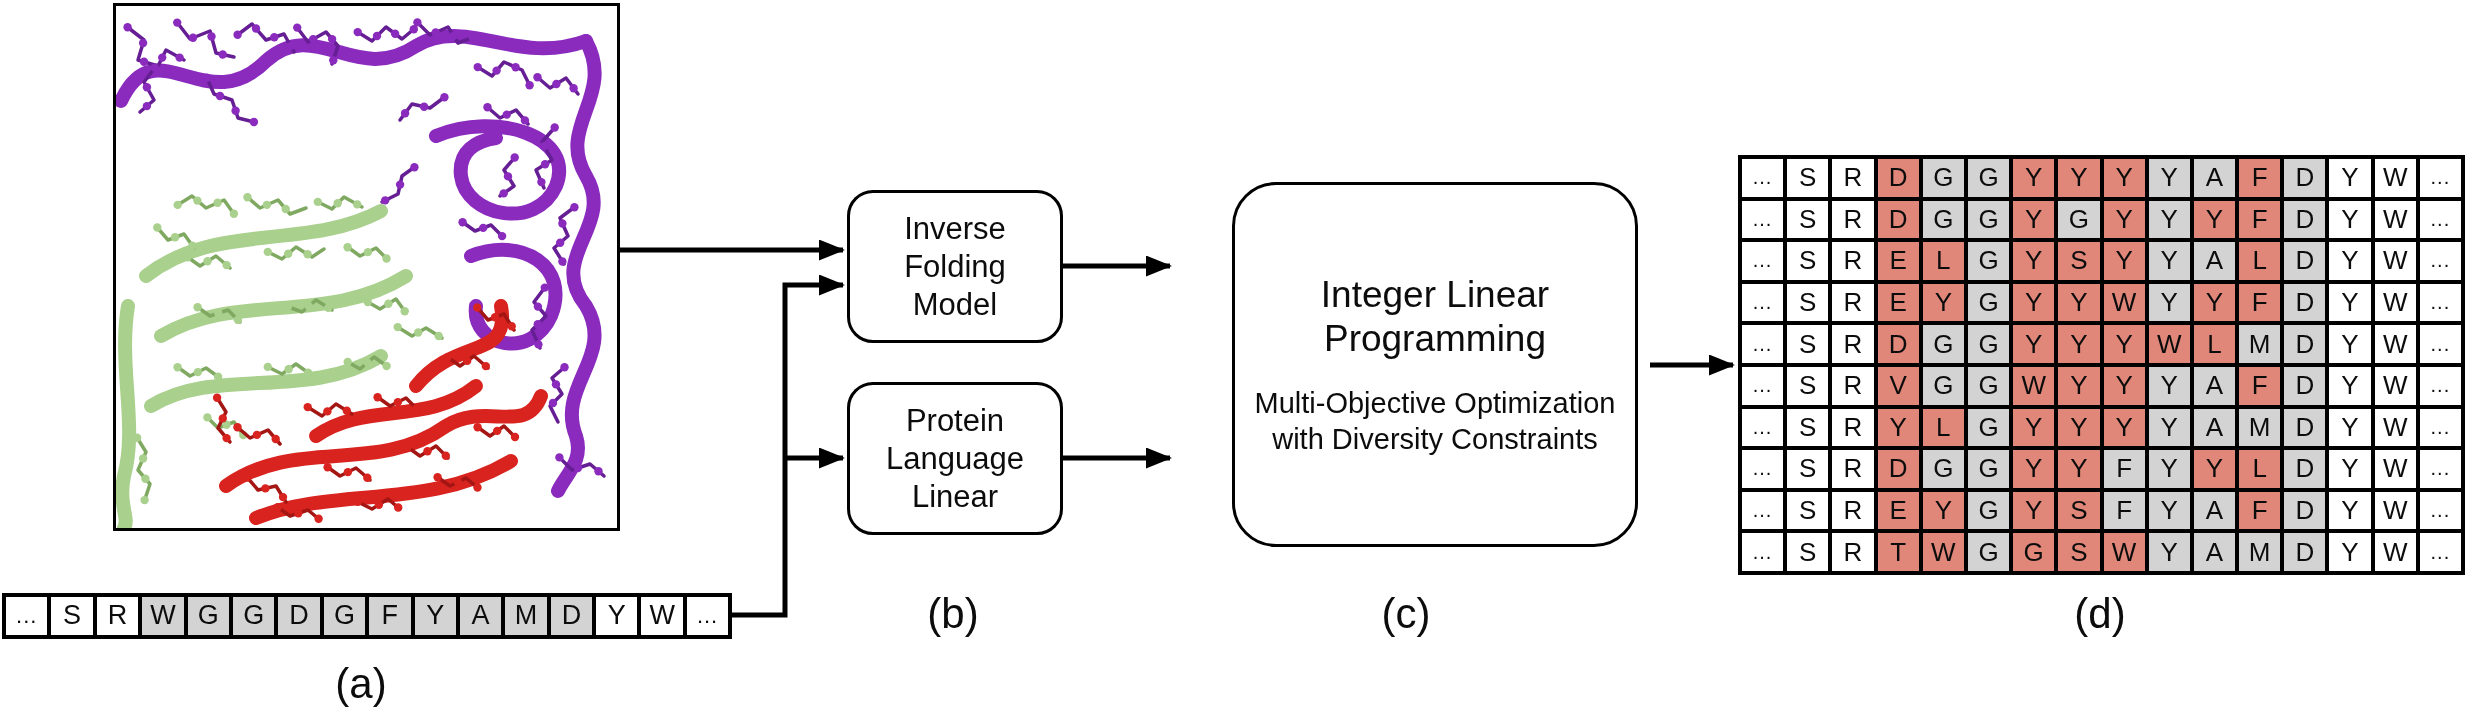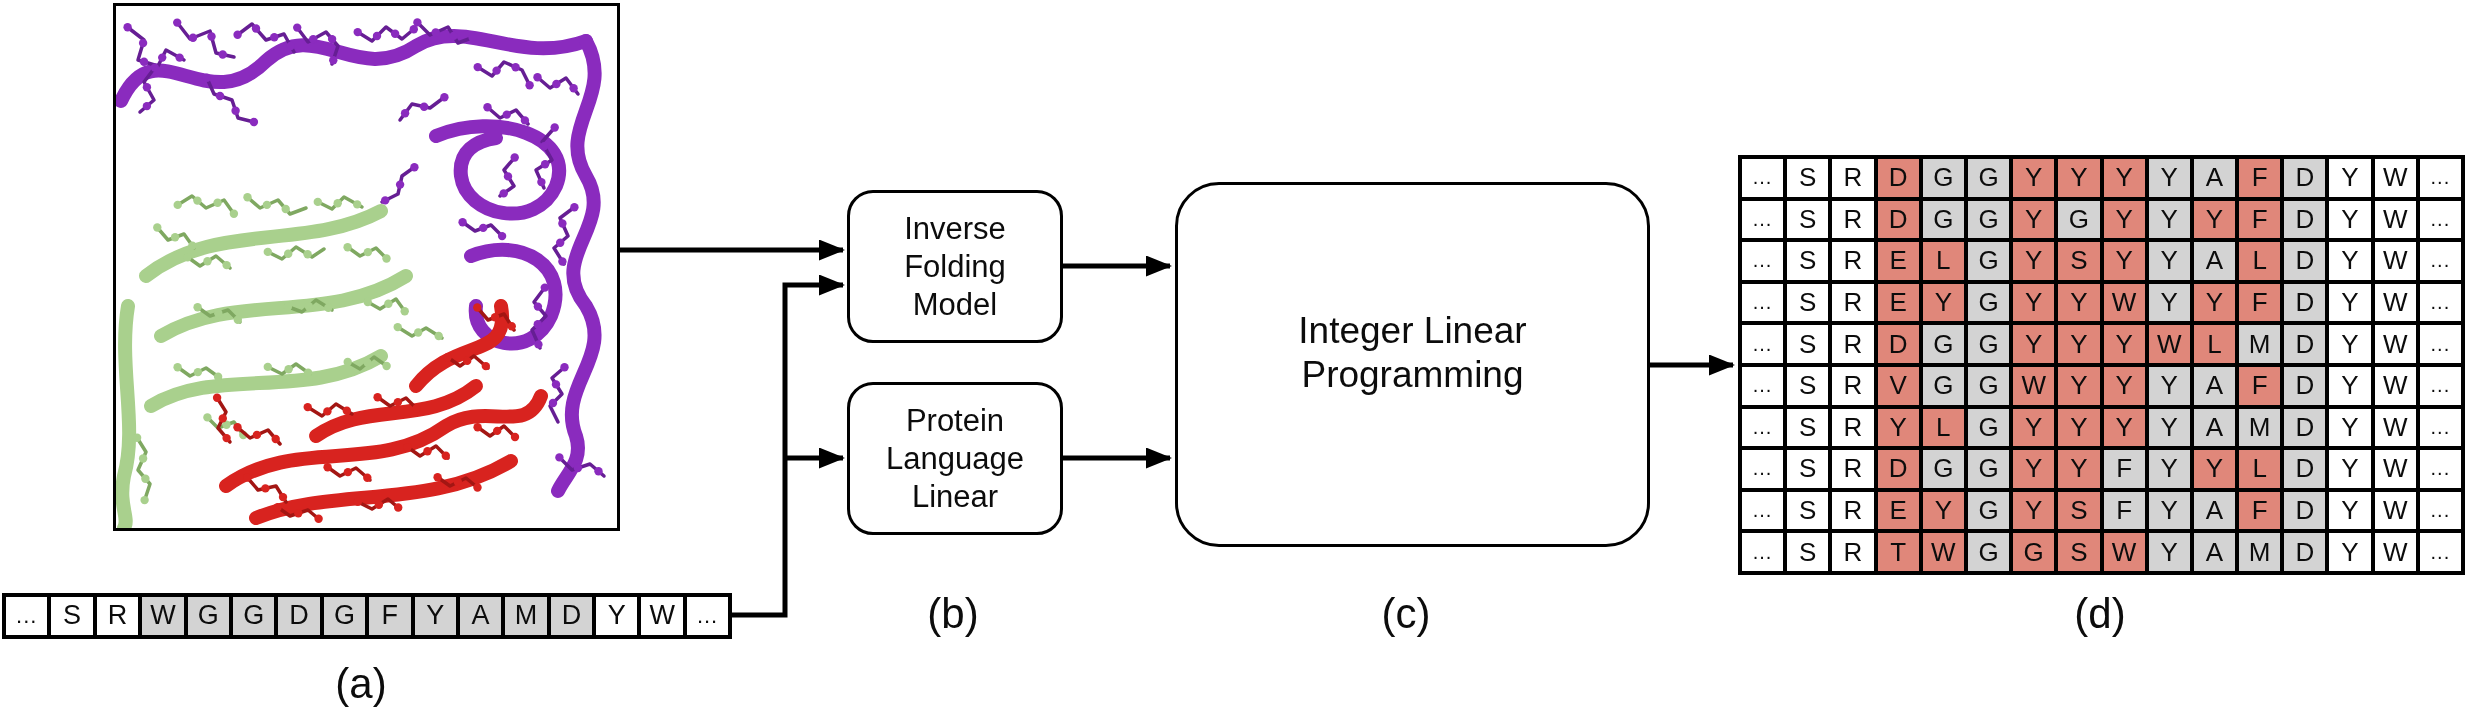--- a/index.html
+++ b/index.html
@@ -28,21 +28,21 @@
   .model-box {
     position: absolute; left: 847px; width: 216px; height: 153px;
     border: 3px solid #000; border-radius: 26px; background: #fff;
     display: flex; align-items: center; justify-content: center;
     text-align: center; font-size: 31px; line-height: 38px; white-space: pre-line;
   }
   #boxIF { top: 190px; }
   #boxPL { top: 382px; }
 
   .ilp-box {
-    position: absolute; left: 1175px; top: 182px; width: 475px; height: 365px;
+    position: absolute; left: 1232px; top: 182px; width: 406px; height: 365px;
     border: 3px solid #000; border-radius: 44px; background: #fff;
     display: flex; flex-direction: column; align-items: center; justify-content: center;
     text-align: center;
   }
   .ilp-title { font-size: 37px; line-height: 44px; white-space: pre-line; margin-bottom: 24px; }
   .ilp-sub { font-size: 29px; line-height: 36px; white-space: pre-line; }
 
   .grid { position: absolute; left: 1738px; top: 155px; border: 2px solid #000; background:#000; }
   .grid-row { display: flex; height: 41.6px; }
   .grid-cell {
@@ -359,20 +359,22 @@
   <div class="model-box" id="boxPL">
     <span>Protein
 Language
 Linear</span>
   </div>
   <div class="panel-label" id="labelB">(b)</div>
 
   <div class="ilp-box">
     <div class="ilp-title">Integer Linear
 Programming</div>
+    <div class="ilp-sub">Multi-Objective Optimization
+with Diversity Constraints</div>
   </div>
   <div class="panel-label" id="labelC">(c)</div>
 
   <div class="grid" id="gridD">
       <div class="grid-row">
         <div class="grid-cell dots" style="background: rgb(255, 255, 255);">...</div>
         <div class="grid-cell" style="background: rgb(255, 255, 255);">S</div>
         <div class="grid-cell" style="background: rgb(255, 255, 255);">R</div>
         <div class="grid-cell" style="background: rgb(224, 135, 122);">D</div>
         <div class="grid-cell" style="background: rgb(211, 211, 211);">G</div>

